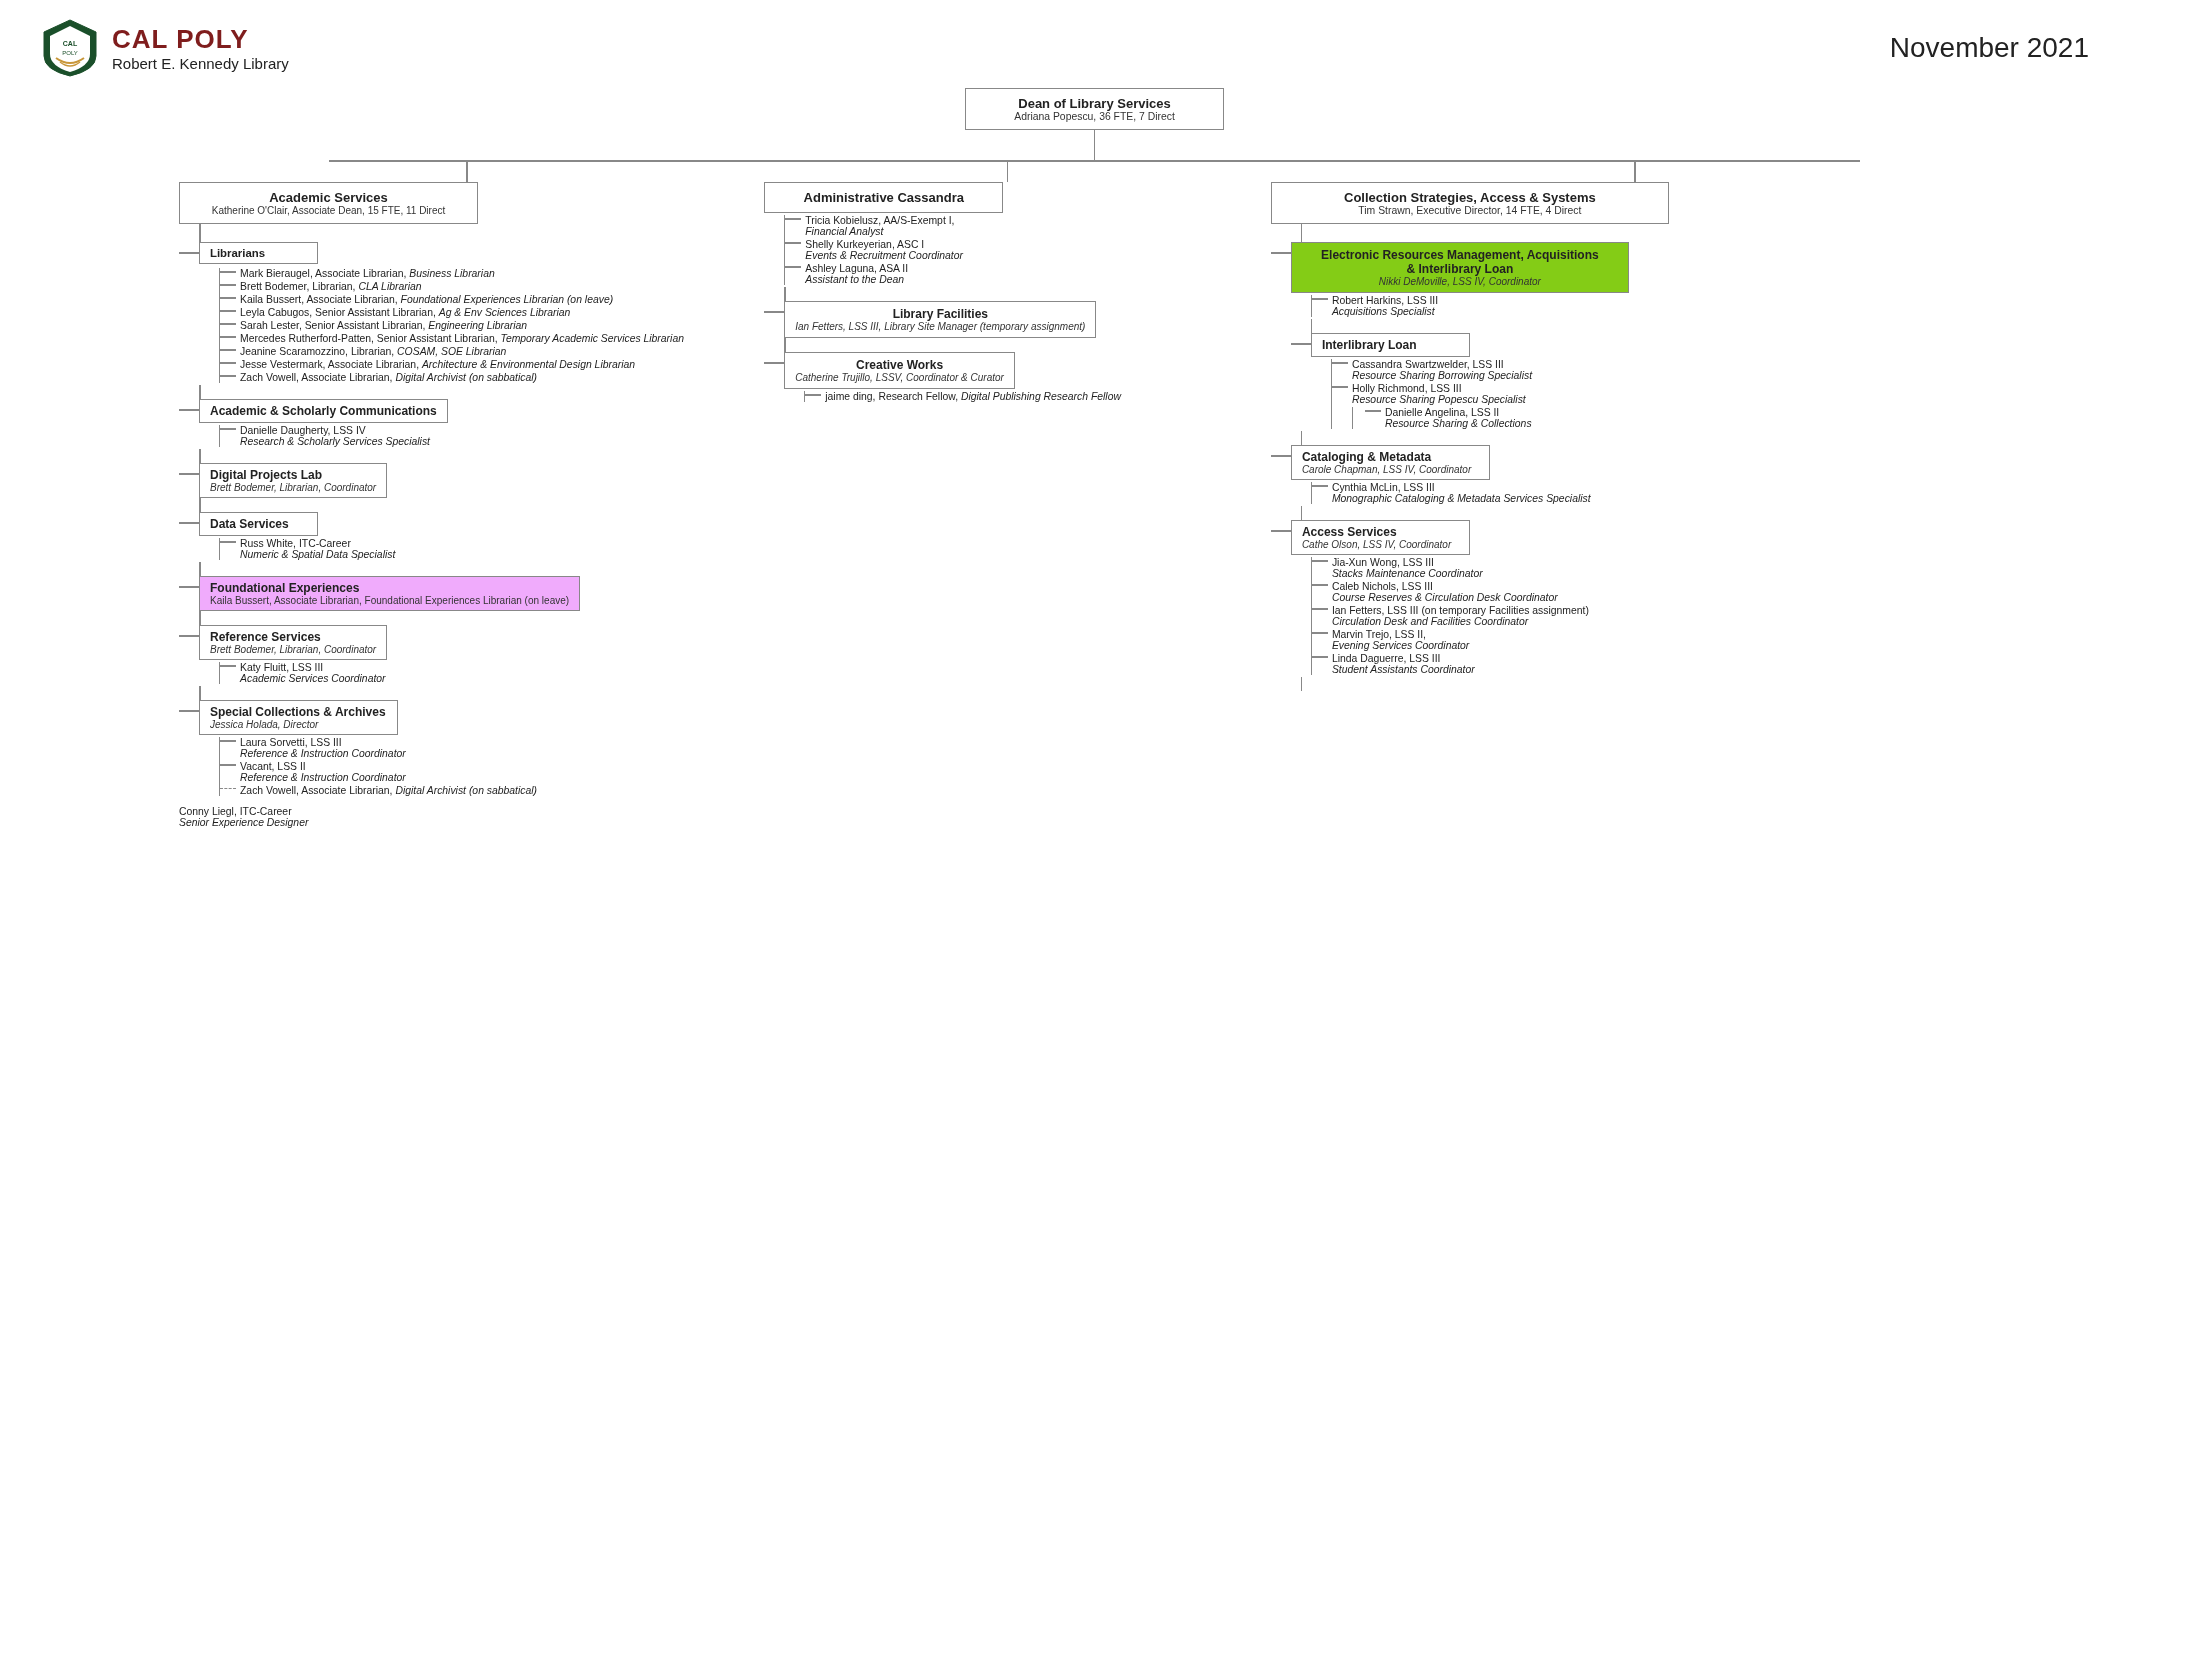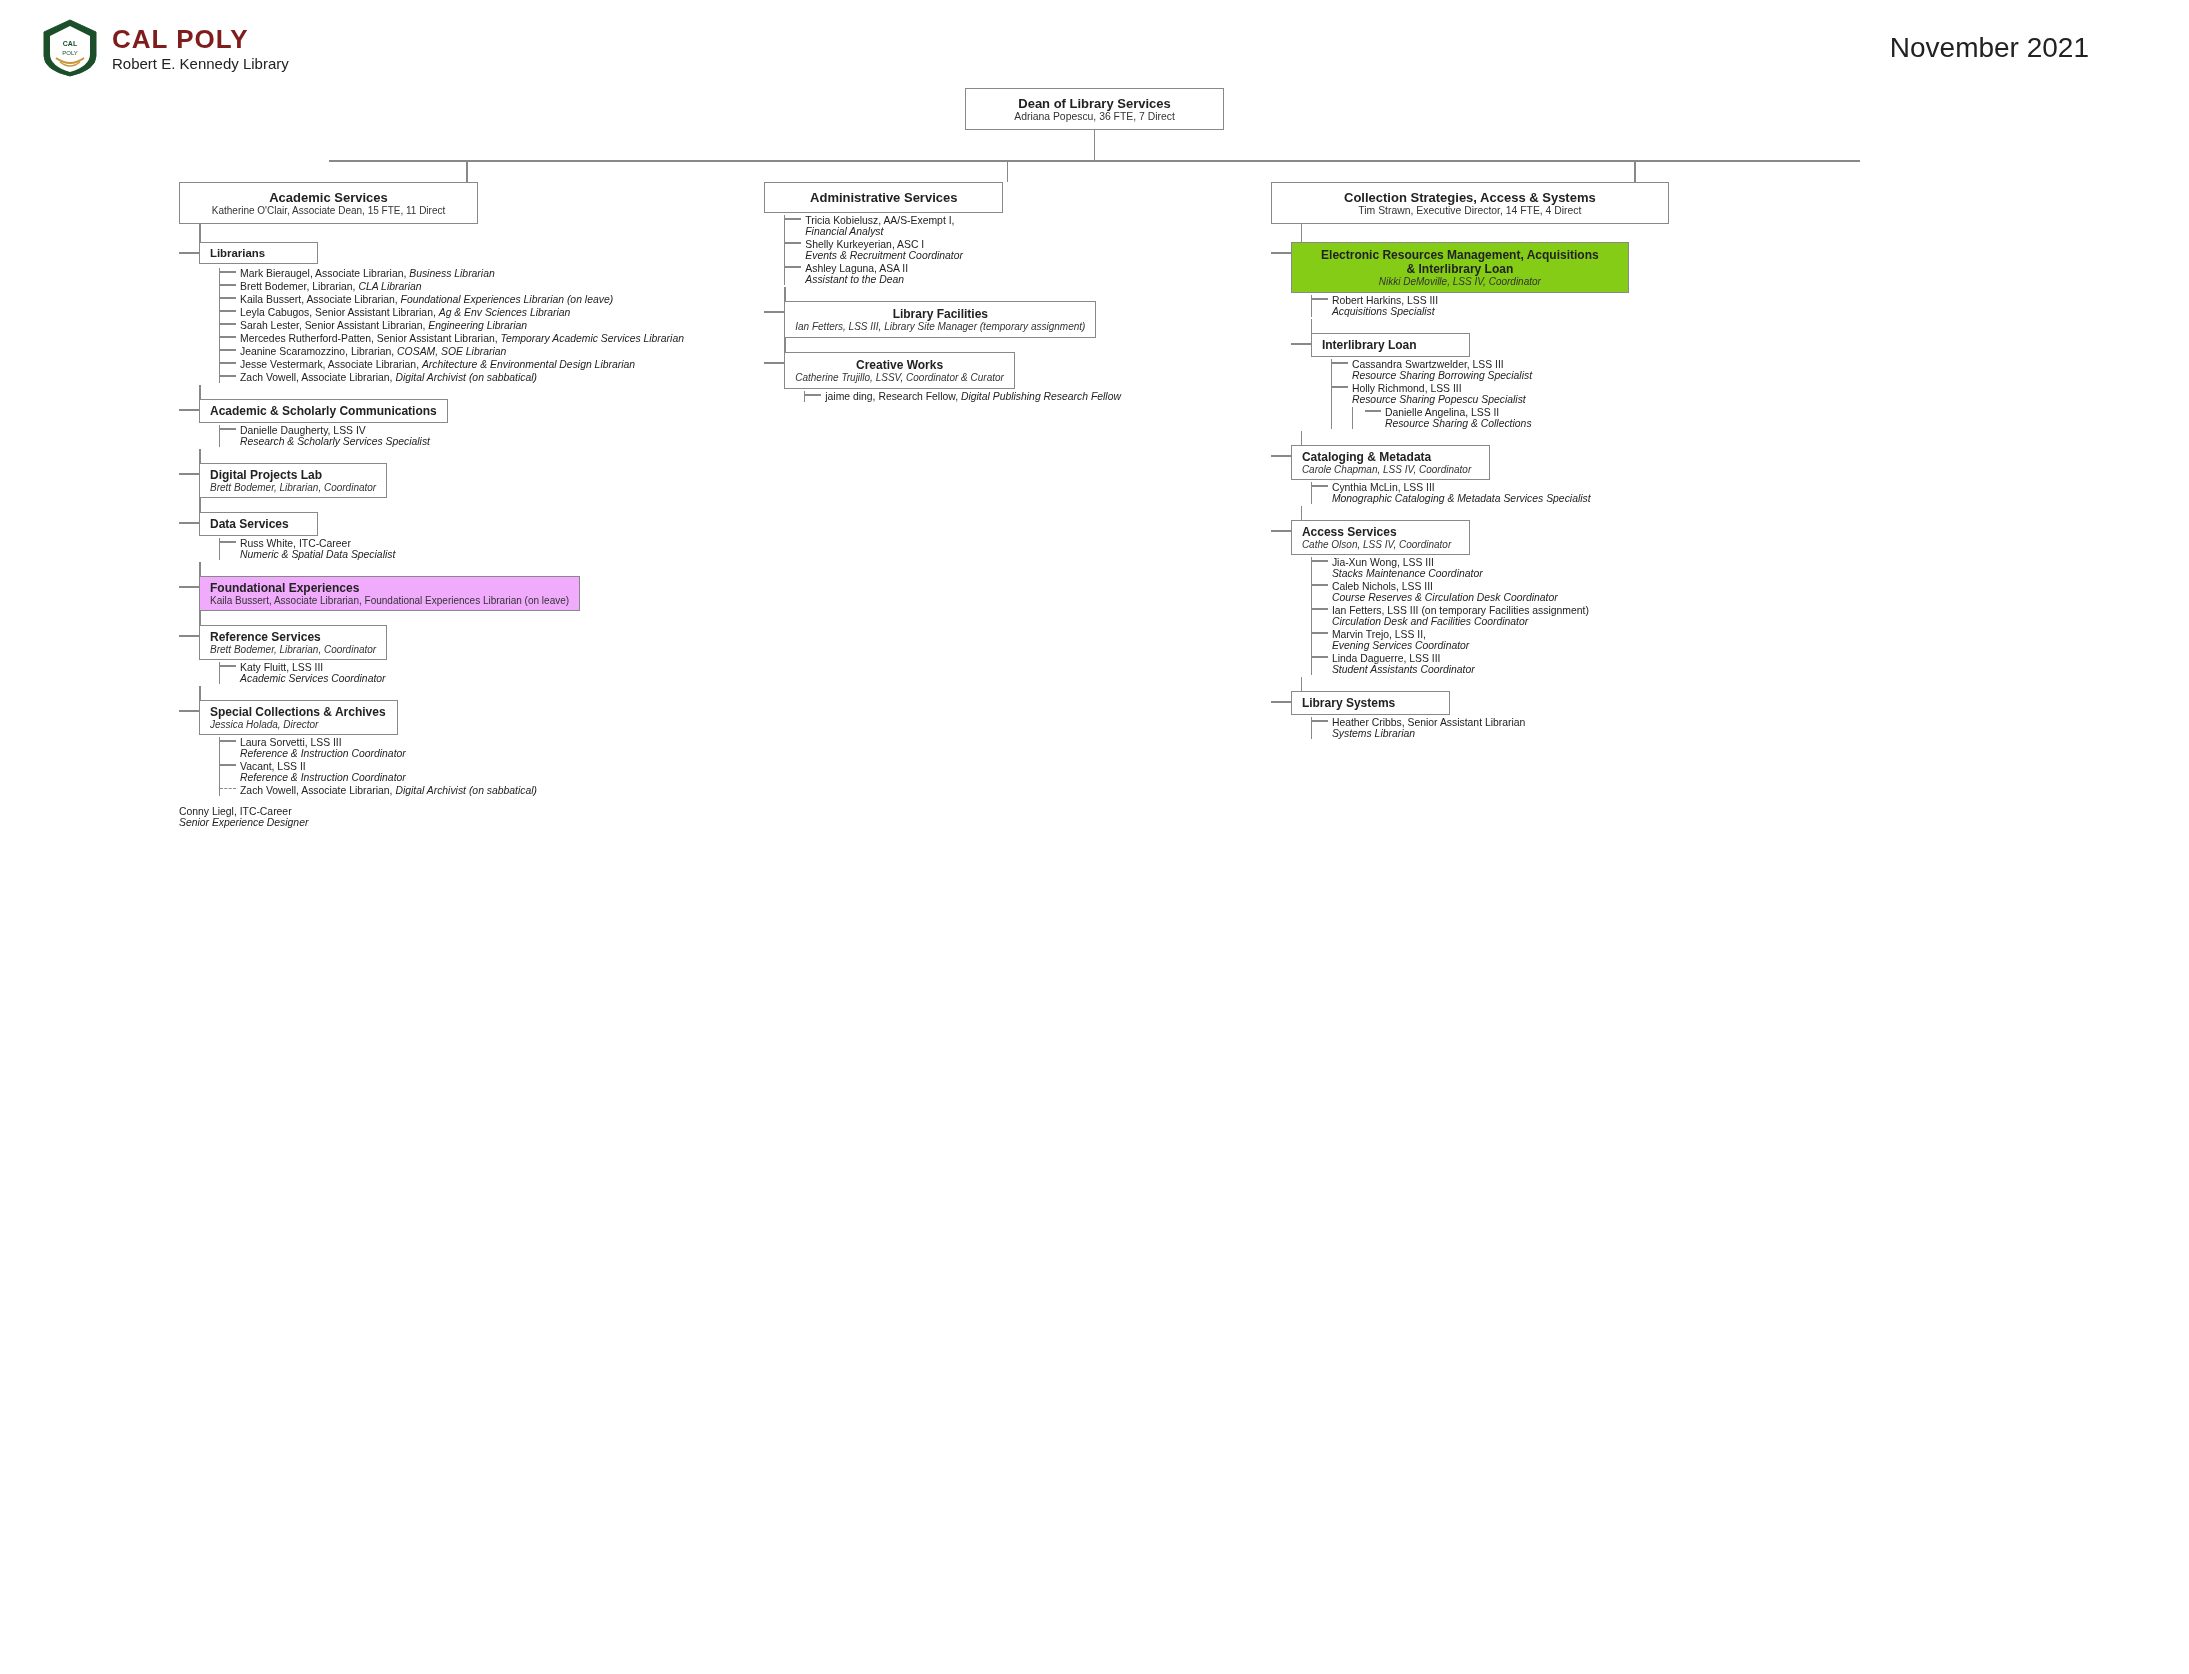--- a/index.html
+++ b/index.html
@@ -372,21 +372,21 @@
           <div style="font-size:10.4px;">
             <span>Conny Liegl, ITC-Career</span><br>
             <span style="font-style:italic;">Senior Experience Designer</span>
           </div>
         </div>
       </div>
 
       <div class="mid-col">
         
         <div style="border:1.5px solid #888;padding:7px 16px;background:#fff;text-align:center;margin-bottom:0;display:inline-block;min-width:239px;">
-          <div style="font-weight:bold;font-size:13px;">Administrative Services</div>
+          <div style="font-weight:bold;font-size:13px;">Administrative Cassandra</div>
         </div>
 
         
         <div style="margin-left:20px;border-left:1.5px solid #888;padding-left:0;margin-top:0;">
           <div class="leaf-line">
               <div class="leaf-dash"></div>
               <div class="leaf-text"><span>Tricia Kobielusz, AA/S-Exempt I,</span><br><span class="italic">Financial Analyst</span></div>
             </div>
           <div class="leaf-line">
               <div class="leaf-dash"></div>
@@ -545,34 +545,20 @@
                   <div class="leaf-text"><span>Linda Daguerre, LSS III</span><br><span class="italic">Student Assistants Coordinator</span></div>
                 </div>
             </div>
           </div>
         </div>
 
         
         <div style="width:1.5px;height:14px;background:#888;margin-left:30px;"></div>
 
         
-        <div style="display:flex;align-items:flex-start;">
-          <div style="width:20px;height:1.5px;background:#888;margin-top:10px;"></div>
-          <div>
-            <div style="border:1.5px solid #888;padding:4px 10px;background:#fff;display:inline-block;min-width:159px;">
-              <div style="font-weight:bold;font-size:12px;">Library Systems</div>
-            </div>
-            <div style="margin-left:20px;border-left:1.5px solid #888;padding-left:0;">
-              <div class="leaf-line">
-                  <div class="leaf-dash"></div>
-                  <div class="leaf-text"><span>Heather Cribbs, Senior Assistant Librarian</span><br><span class="italic">Systems Librarian</span></div>
-                </div>
-            </div>
-          </div>
-        </div>
 
       </div>
 
     </div>
 
   </div>
 
 </div>
 
 

